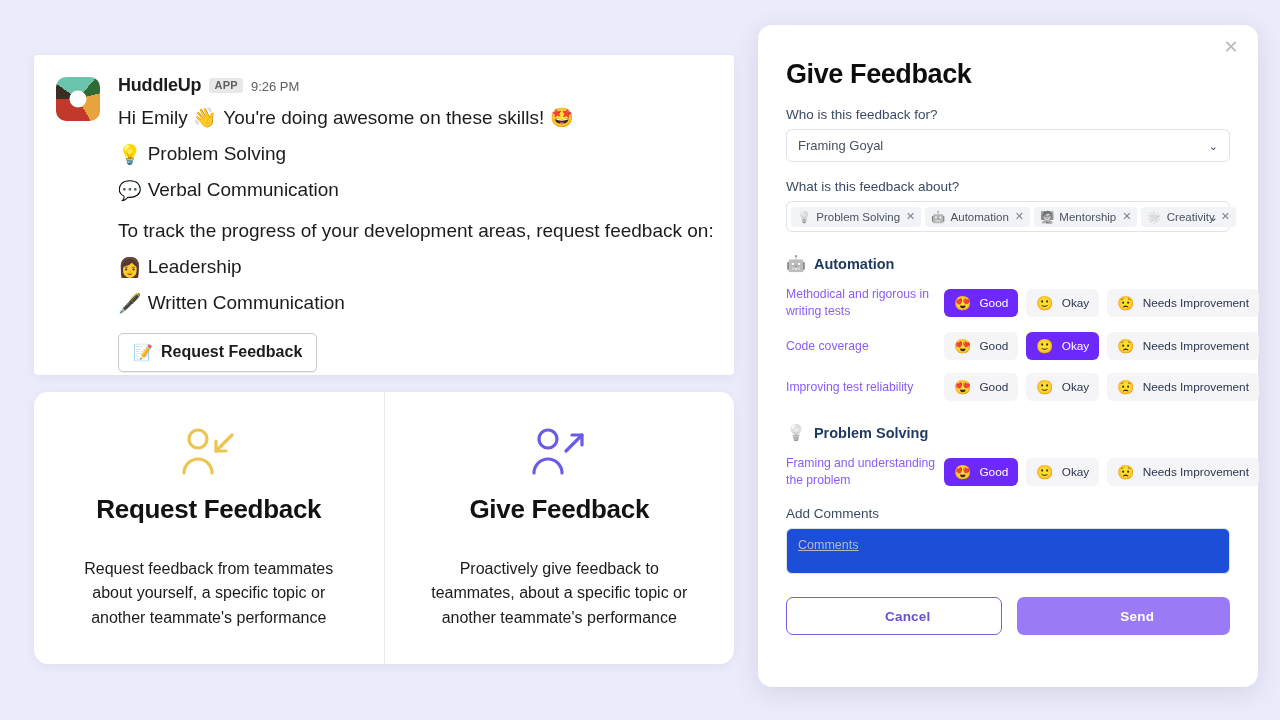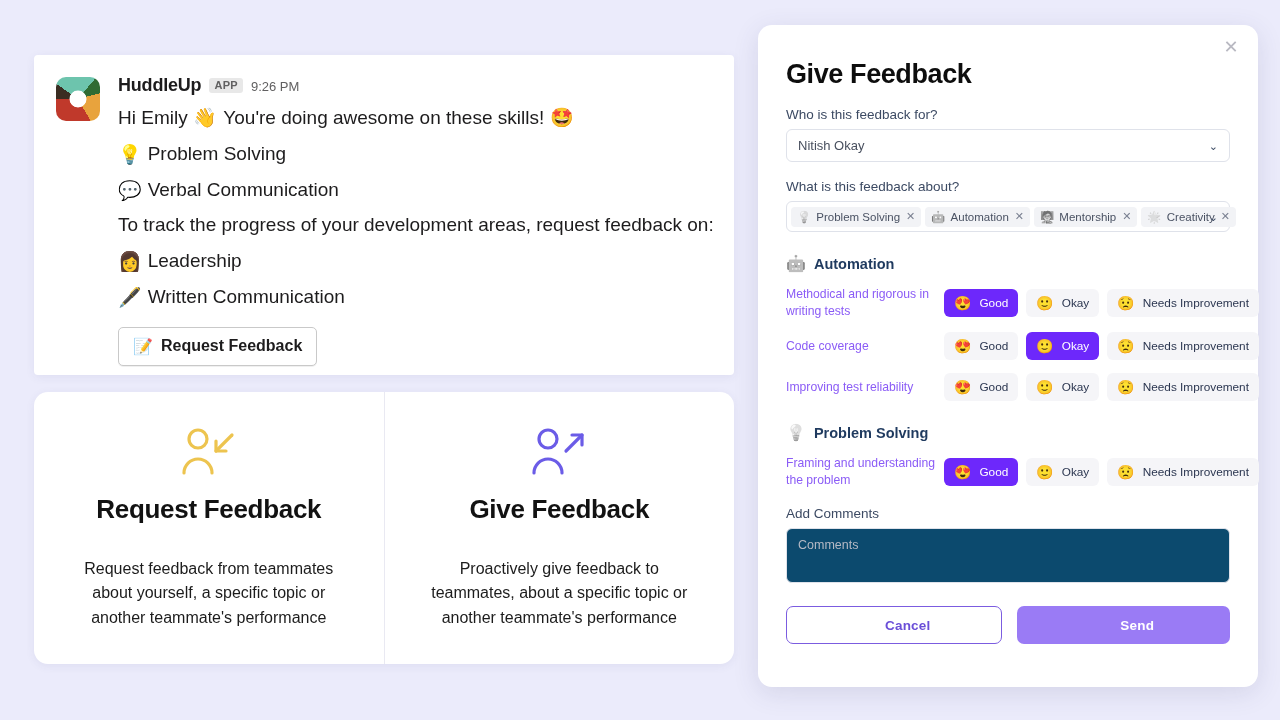--- a/index.html
+++ b/index.html
@@ -84,21 +84,21 @@
   .msg-line {
     font-size: 19px;
     color: #1d1c1d;
     margin-top: 9px;
     line-height: 1.42;
     display: flex;
     align-items: center;
     gap: 6px;
     white-space: nowrap;
   }
-  .msg-line.plain { display: block; margin-top: 8px; }
+  .msg-line.plain { display: block; margin-top: 14px; }
   .msg-emoji { font-size: 19px; line-height: 1; }
   .msg-inline-emoji { font-size: 19px; }
 
   .req-btn {
     margin-top: 16px;
     display: inline-flex;
     align-items: center;
     gap: 8px;
     background: #ffffff;
     border: 1px solid #c9c9c9;
@@ -283,26 +283,27 @@
 
   .comments-label {
     font-size: 13.5px;
     color: #3c4a63;
     margin-top: 18px;
     margin-bottom: 7px;
   }
   .comments-box {
     border: 1px solid #dfe2ea;
     border-radius: 6px;
-    height: 55px;
+    height: 46px;
     padding: 9px 11px;
     font-size: 12.5px;
     color: #b5b9c4;
-    background: #0c4a6e;
+    background: #1d4ed8;
     cursor: text;
+    text-decoration: underline;
   }
 
   .modal-actions {
     display: flex;
     gap: 15px;
     margin-top: 23px;
   }
   .btn {
     flex: 1;
     height: 38px;
@@ -406,21 +407,21 @@
 </div>
 
 <div class="modal">
 
   <div class="modal-close">✕</div>
 
   <div class="modal-title">Give Feedback</div>
 
   <div class="field-label">Who is this feedback for?</div>
   <div class="select-box">
-    <span>Nitish Okay</span>
+    <span>Framing Goyal</span>
     <span class="caret">⌄</span>
   </div>
 
   <div class="field-label">What is this feedback about?</div>
   <div class="chips-box" id="chips-box">
     <span class="chip">
         <span class="chip-emoji">💡</span>
         <span>Problem Solving</span>
         <span class="chip-x">✕</span>
       </span>

